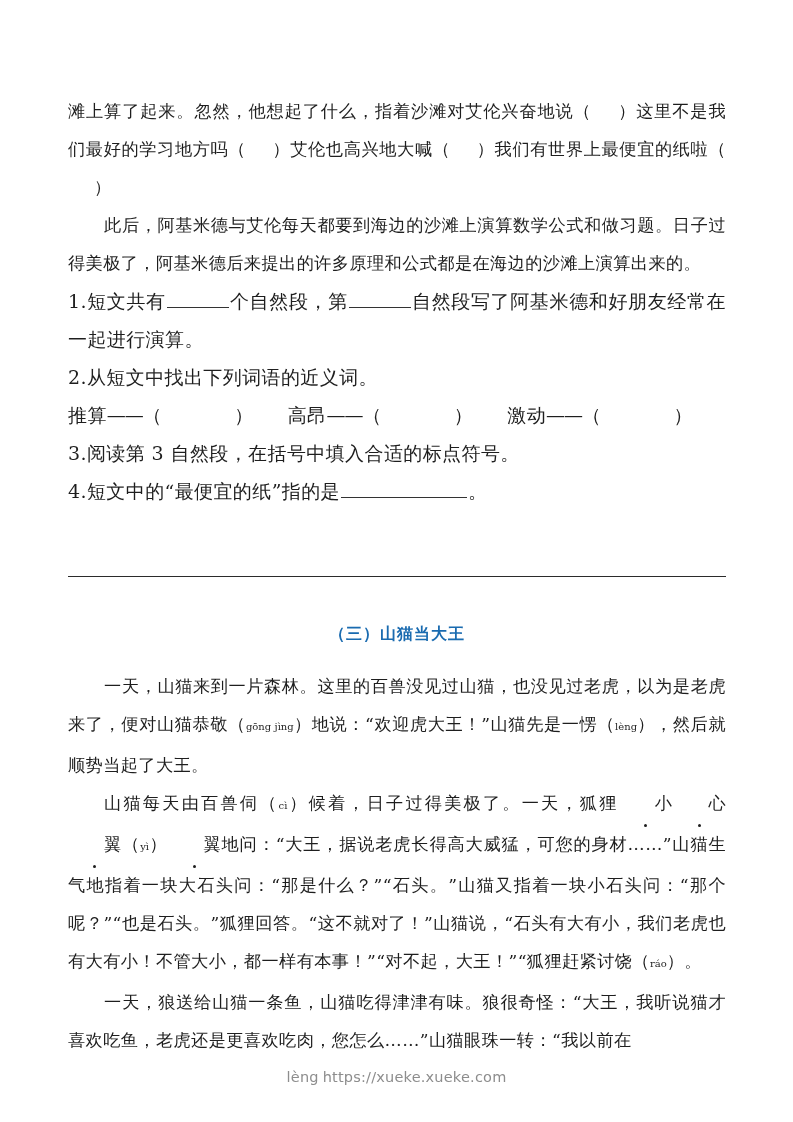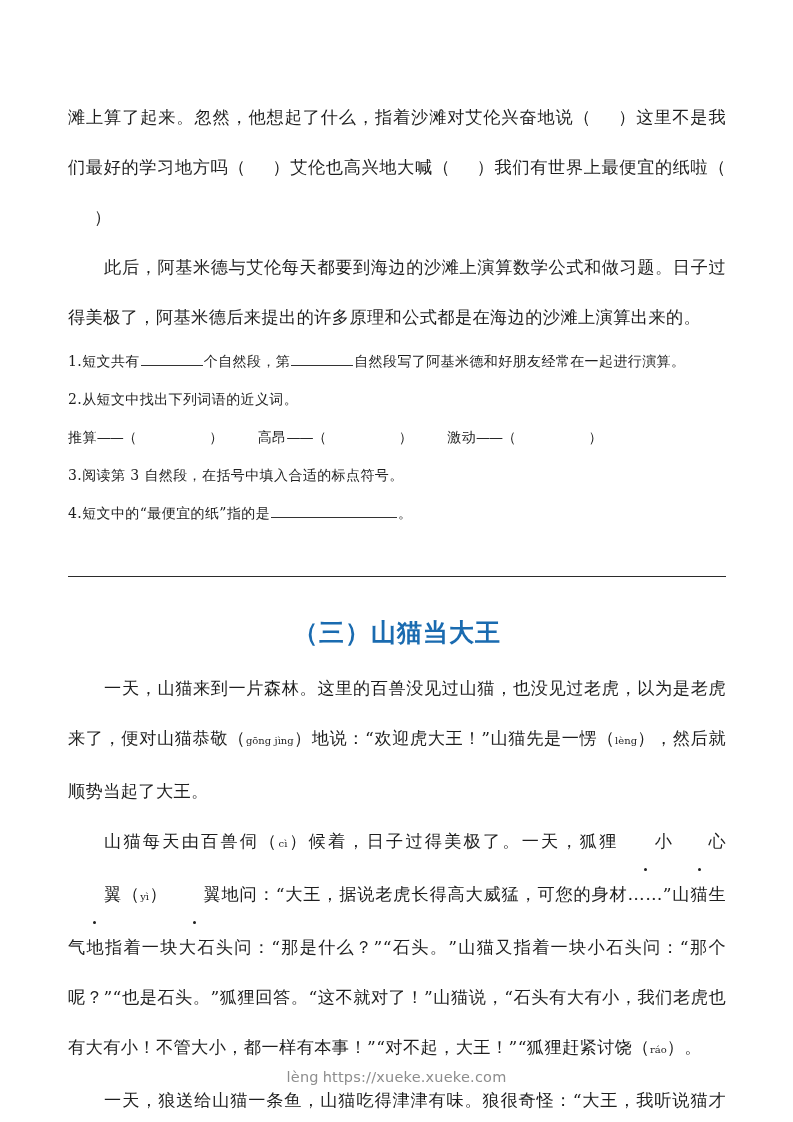--- a/index.html
+++ b/index.html
@@ -28,33 +28,33 @@
   .content {
     position: absolute;
     left: 68px;
     top: 92px;
     width: 658px;
   }
 
   
   .para {
     font-size: 17.2px;
-    line-height: 50px;
+    line-height: 38px;
     letter-spacing: 0.4px;
     text-align: justify;
     text-justify: inter-character;
     margin: 0;
     color: #1e1e1e;
   }
   .para.indent {
     text-indent: 2.1em;
   }
 
   .qline {
-    font-size: 14px;
+    font-size: 19px;
     line-height: 38px;
     letter-spacing: 0.4px;
     margin: 0;
     color: #1e1e1e;
     text-align: justify;
     text-justify: inter-character;
   }
 
   
   .blank {
@@ -106,24 +106,24 @@
     position: absolute;
     left: 68px;
     width: 658px;
     height: 0;
     border-top: 1.7px solid #2b2b2b;
   }
 
   
   .section-title {
     text-align: center;
-    font-size: 25px;
+    font-size: 16px;
     font-weight: bold;
     letter-spacing: 1px;
-    margin: 4px;
+    margin: 12px;
   }
 
   .block-gap-a { height: 10px; }
 
   
   .watermark {
     position: absolute;
     left: 0;
     top: 1069px;
     width: 793px;

